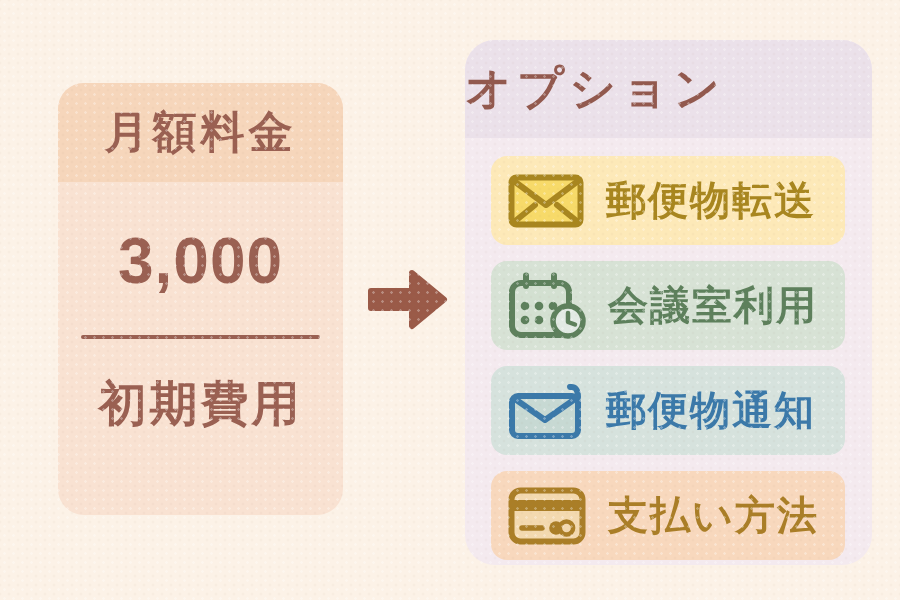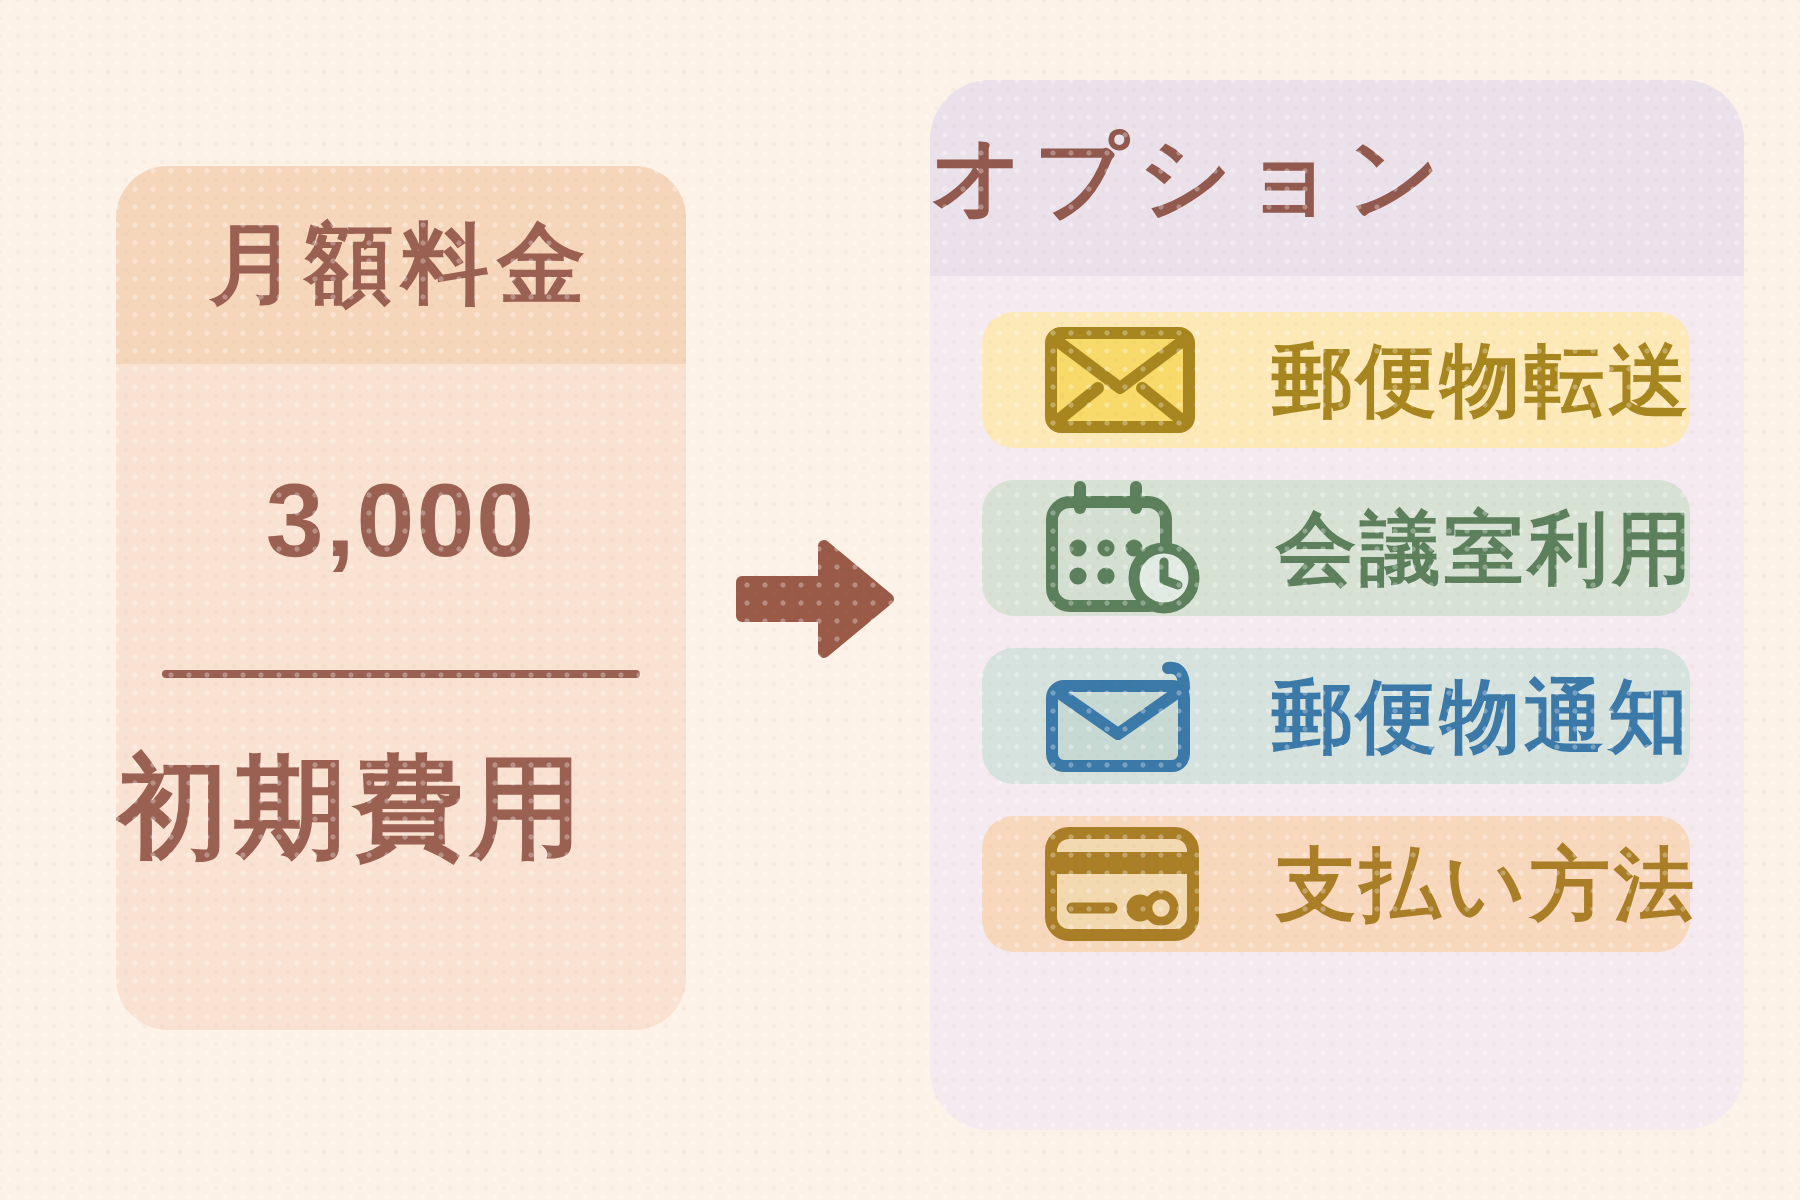--- a/index.html
+++ b/index.html
@@ -27,29 +27,29 @@
     border-radius:26px; overflow:hidden;
     background:var(--body-bg); color:var(--text-color);
   }
   .price-card-header {
     height:99px; background:var(--header-bg);
     display:flex; align-items:center; justify-content:center;
     font-size:44px; letter-spacing:4px;
   }
   .price-amount {
     position:absolute; left:0; right:0; top:138px;
-    text-align:center; font-size:52px; line-height:80px; letter-spacing:1px;
+    text-align:center; font-size:64px; line-height:80px; letter-spacing:1px;
   }
   .price-divider {
     position:absolute; left:23px; top:252px; width:239px; height:4px;
     border-radius:2px; background:var(--divider-color);
   }
   .price-footer {
     position:absolute; left:0; right:0; top:296px;
-    font-size:56px; line-height:50px; letter-spacing:3px;
+    text-align:center; font-size:48px; line-height:50px; letter-spacing:3px;
   }
 
   
   .arrow { position:absolute; left:367px; top:267px; width:82px; height:65px; }
   .arrow svg { display:block; }
 
   
   .options-panel {
     position:absolute; left:465px; top:40px; width:407px; height:525px;
     border-radius:30px; overflow:hidden; background:var(--panel-bg);
@@ -57,23 +57,23 @@
   .options-title {
     height:98px; background:var(--title-bg); color:var(--title-text);
     display:flex; align-items:center; 
     font-size:46px; letter-spacing:5px;
   }
   .options-list {
     position:absolute; left:26px; right:27px; top:116px;
     display:flex; flex-direction:column; gap:16px;
   }
   .option-row {
-    height:68px; border-radius:16px;
+    height:89px; border-radius:16px;
     background:var(--row-bg); color:var(--row-color);
-    display:flex; align-items:center; padding:0 10px 0 31px; gap:38px;
+    display:flex; align-items:center; padding:0 10px 0 17px; gap:22px;
   }
   .option-icon { flex:0 0 auto; display:flex; align-items:center; }
   .option-icon svg { display:block; }
   .option-label { font-size:40px; letter-spacing:2px; white-space:nowrap; }
 </style>
 </head>
 <body>
 
 <div class="canvas" style="--canvas-bg: #fcf2e7;">
 

